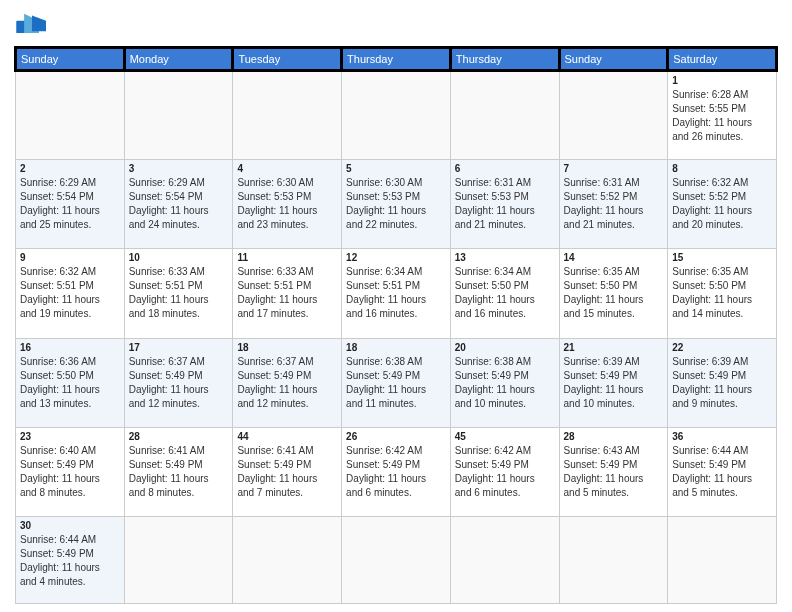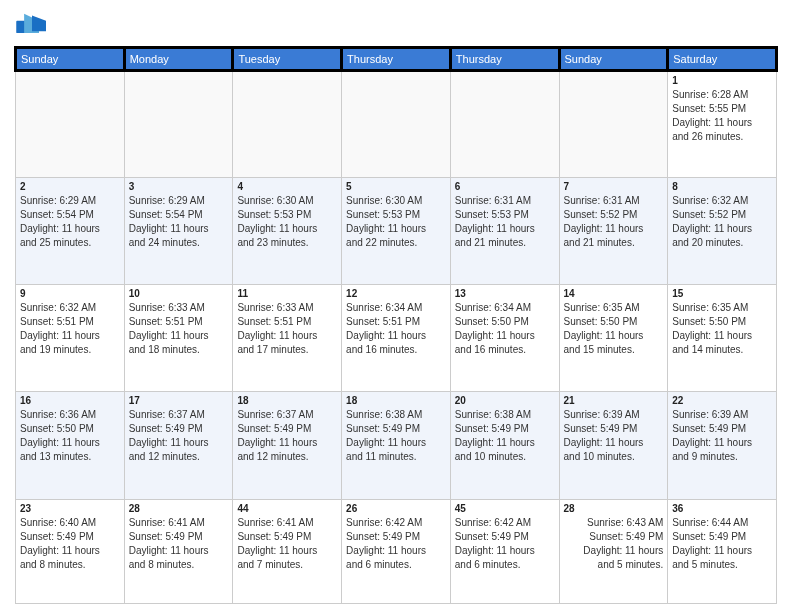--- a/index.html
+++ b/index.html
@@ -333,28 +333,43 @@
           </td>
           <td>
             <span class="day-num">45</span>
             <div class="day-info" style="white-space: pre-line;">Sunrise: 6:42 AM
 Sunset: 5:49 PM
 Daylight: 11 hours
 and 6 minutes.</div>
           </td>
           <td>
             <span class="day-num">28</span>
-            <div class="day-info" style="white-space: pre-line; text-align: right;">Sunrise: 6:43 AM
+            <div class="day-info" style="white-space: pre-line;">Sunrise: 6:43 AM
 Sunset: 5:49 PM
 Daylight: 11 hours
 and 5 minutes.</div>
           </td>
           <td>
             <span class="day-num">36</span>
             <div class="day-info" style="white-space: pre-line;">Sunrise: 6:44 AM
 Sunset: 5:49 PM
 Daylight: 11 hours
 and 5 minutes.</div>
           </td>
+        </tr>
+        <tr class="row-shade">
+          <td>
+            <span class="day-num">30</span>
+            <div class="day-info" style="white-space: pre-line;">Sunrise: 6:44 AM
+Sunset: 5:49 PM
+Daylight: 11 hours
+and 4 minutes.</div>
+          </td>
+          <td class="empty"></td>
+          <td class="empty"></td>
+          <td class="empty"></td>
+          <td class="empty"></td>
+          <td class="empty"></td>
+          <td class="empty"></td>
         </tr>
       </tbody>
   </table>
 </div>
 
 </body></html>

